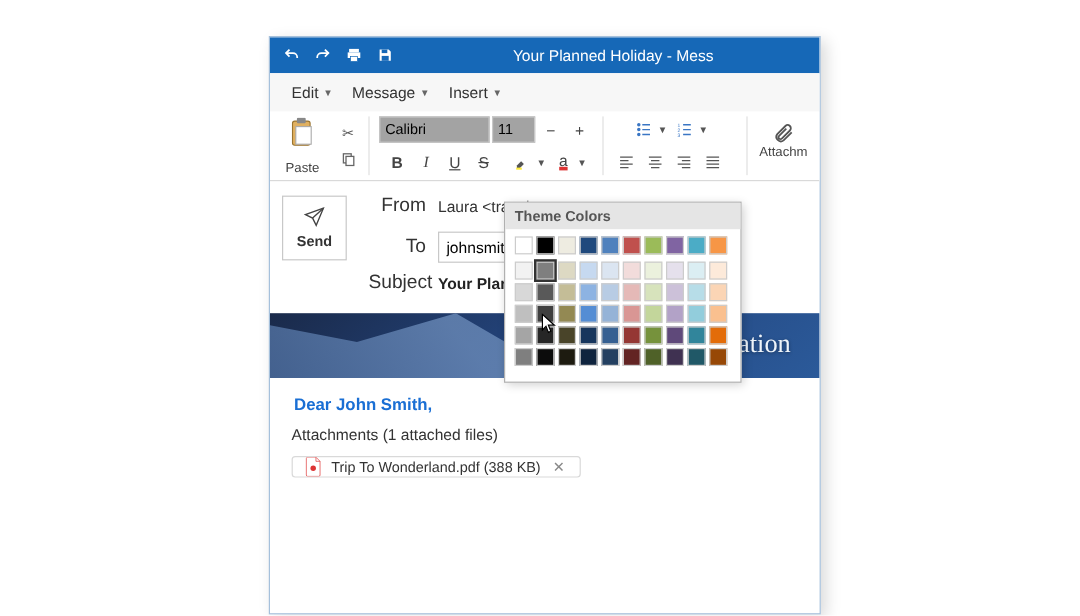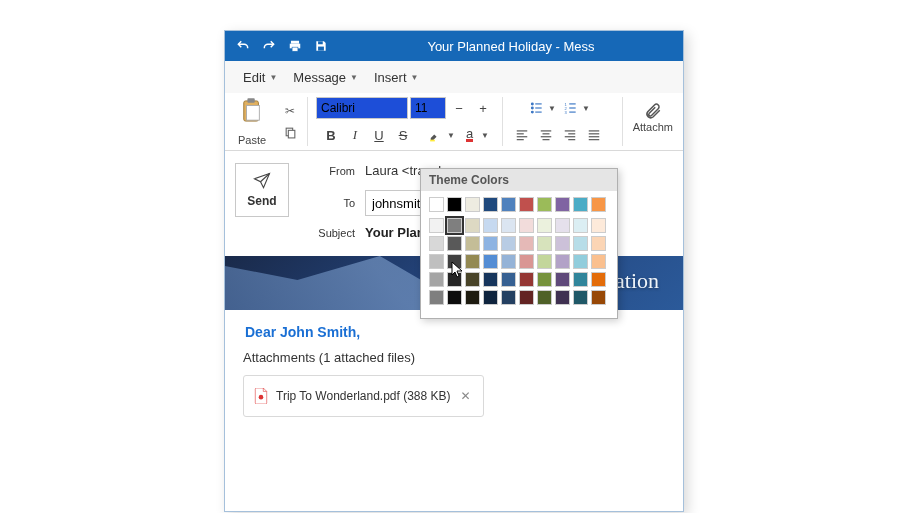--- a/index.html
+++ b/index.html
@@ -17,49 +17,49 @@
 .menu-item { padding: 4px 8px; display: inline-flex; align-items: center; gap: 4px; cursor: pointer; }
 .caret { font-size: 8px; color: #666; }
 .ribbon { height: 58px; background: #fff; border-bottom: 1px solid #d9d9d9; display: flex; padding: 4px 6px; gap: 8px; }
 .rgroup { display: flex; flex-direction: column; align-items: center; justify-content: space-between; }
 .paste-col { width: 42px; }
 .paste-icon { width: 24px; height: 28px; display:flex; align-items:center; justify-content:center;}
 .paste-label { font-size: 11px; color: #444; }
 .mini-col { display: flex; flex-direction: column; gap: 4px; justify-content: center; }
 .mini-btn { width: 18px; height: 18px; display:inline-flex; align-items:center; justify-content:center; color:#555; font-size:12px; cursor:pointer;}
 .font-row { display: flex; gap: 2px; align-items: center; }
-.font-select { font-size: 12px; border: 1px solid #c8c8c8; height: 22px; padding: 0 4px; background:#1d4ed8; }
+.font-select { font-size: 12px; border: 1px solid #c8c8c8; height: 22px; padding: 0 4px; background:#a3a3a3; }
 .font-name { width: 92px; }
 .font-size { width: 36px; }
 .sq-btn { width: 22px; height: 22px; border:1px solid transparent; display:inline-flex; align-items:center; justify-content:center; cursor:pointer; font-size:13px; color:#444;}
 .format-row { display:flex; gap:2px; margin-top:3px;}
 .list-row { display:flex; gap:2px;}
 .align-row { display:flex; gap:2px; margin-top:3px;}
 .split-drop { display:inline-flex; }
 .split-drop .sq-btn{border-right:none;}
 .split-drop .mini-caret{width:10px;height:22px;display:inline-flex;align-items:center;justify-content:center;font-size:8px;color:#555;cursor:pointer;}
 .attach-col{display:flex;flex-direction:column;align-items:center;font-size:11px;color:#444;margin-left:auto;padding-right:4px;}
 .attach-col svg{margin-top:4px;}
 
 .compose { padding: 12px 16px 6px 10px; }
 .compose-row { display:flex; align-items:center; margin-bottom:12px; }
 .send-btn { width:54px; height:54px; border:1px solid #c8c8c8; background:#fff; display:flex; flex-direction:column; align-items:center; justify-content:center; font-size:12px; color:#333; cursor:pointer; gap:4px; margin-right:18px;font-weight:bold;}
-.field-label { width:58px; font-size:11px; color:#333; text-align:right; padding-right:10px;}
+.field-label { width:58px; font-size:16px; color:#333; text-align:right; padding-right:10px;}
 .from-text { font-size:13px; color:#333;}
 .to-input { border:1px solid #c8c8c8; height:26px; font-size:13px; padding:0 6px; width:140px;}
 .subject-row { display:flex; align-items:center; margin-top:8px; margin-bottom:0;}
 .subject-text { font-size:13px; font-weight:600; color:#222;}
 
 .banner { margin-top:10px; height:54px; background: linear-gradient(140deg,#1a2a4a 0%,#23437a 45%,#2b5a9a 100%); position:relative; overflow:hidden;}
 .banner::before{content:"";position:absolute;left:-10px;bottom:-10px;width:60%;height:80px;background:linear-gradient(50deg,#4a6a9a 0%,#6a8ab8 60%);clip-path:polygon(0 100%,100% 100%,60% 20%,30% 50%,0 30%);opacity:0.8;}
 .banner-text { position:absolute; right:24px; top:12px; color:#eef4fa; font-size:22px; font-family:Georgia,serif; text-shadow:0 1px 3px rgba(0,0,0,0.4);}
 .greeting { color:#1a6fd4; font-size:14px; font-weight:600; padding:14px 20px 10px;}
 .attach-sec { padding:0 18px 12px; }
 .attach-head { font-size:13px; color:#333; margin-bottom:10px;}
-.attach-chip { display:inline-flex; align-items:center; gap:8px; border:1px solid #d9d9d9; border-radius:3px; padding:12px 10px; font-size:12px; color:#333;}
+.attach-chip { display:inline-flex; align-items:center; gap:8px; border:1px solid #d9d9d9; border-radius:3px; padding:0 10px; font-size:12px; color:#333;}
 .attach-chip .remove { color:#888; cursor:pointer; padding:0 2px;}
 
 
 .picker { position:absolute; left:420px; top:168px; width:198px; background:#fff; border:1px solid #b0b0b0; box-shadow:2px 2px 8px rgba(0,0,0,0.2); z-index:10; font-size:12px;}
 .picker-row1 { display:flex; align-items:center; gap:8px; padding:6px 8px;}
 .auto-swatch { width:16px; height:16px; border:1px solid #888; position:relative;}
 .auto-swatch::after{content:"";position:absolute;left:-2px;top:6px;width:20px;height:1.5px;background:#d33;transform:rotate(-45deg);}
 .picker-head { background:#e5e5e5; padding:4px 8px; font-weight:600; color:#555;}
 .swatch-grid { padding:6px 8px 10px; }
 .swatch-row { display:flex; gap:3px; margin-bottom:3px;}

